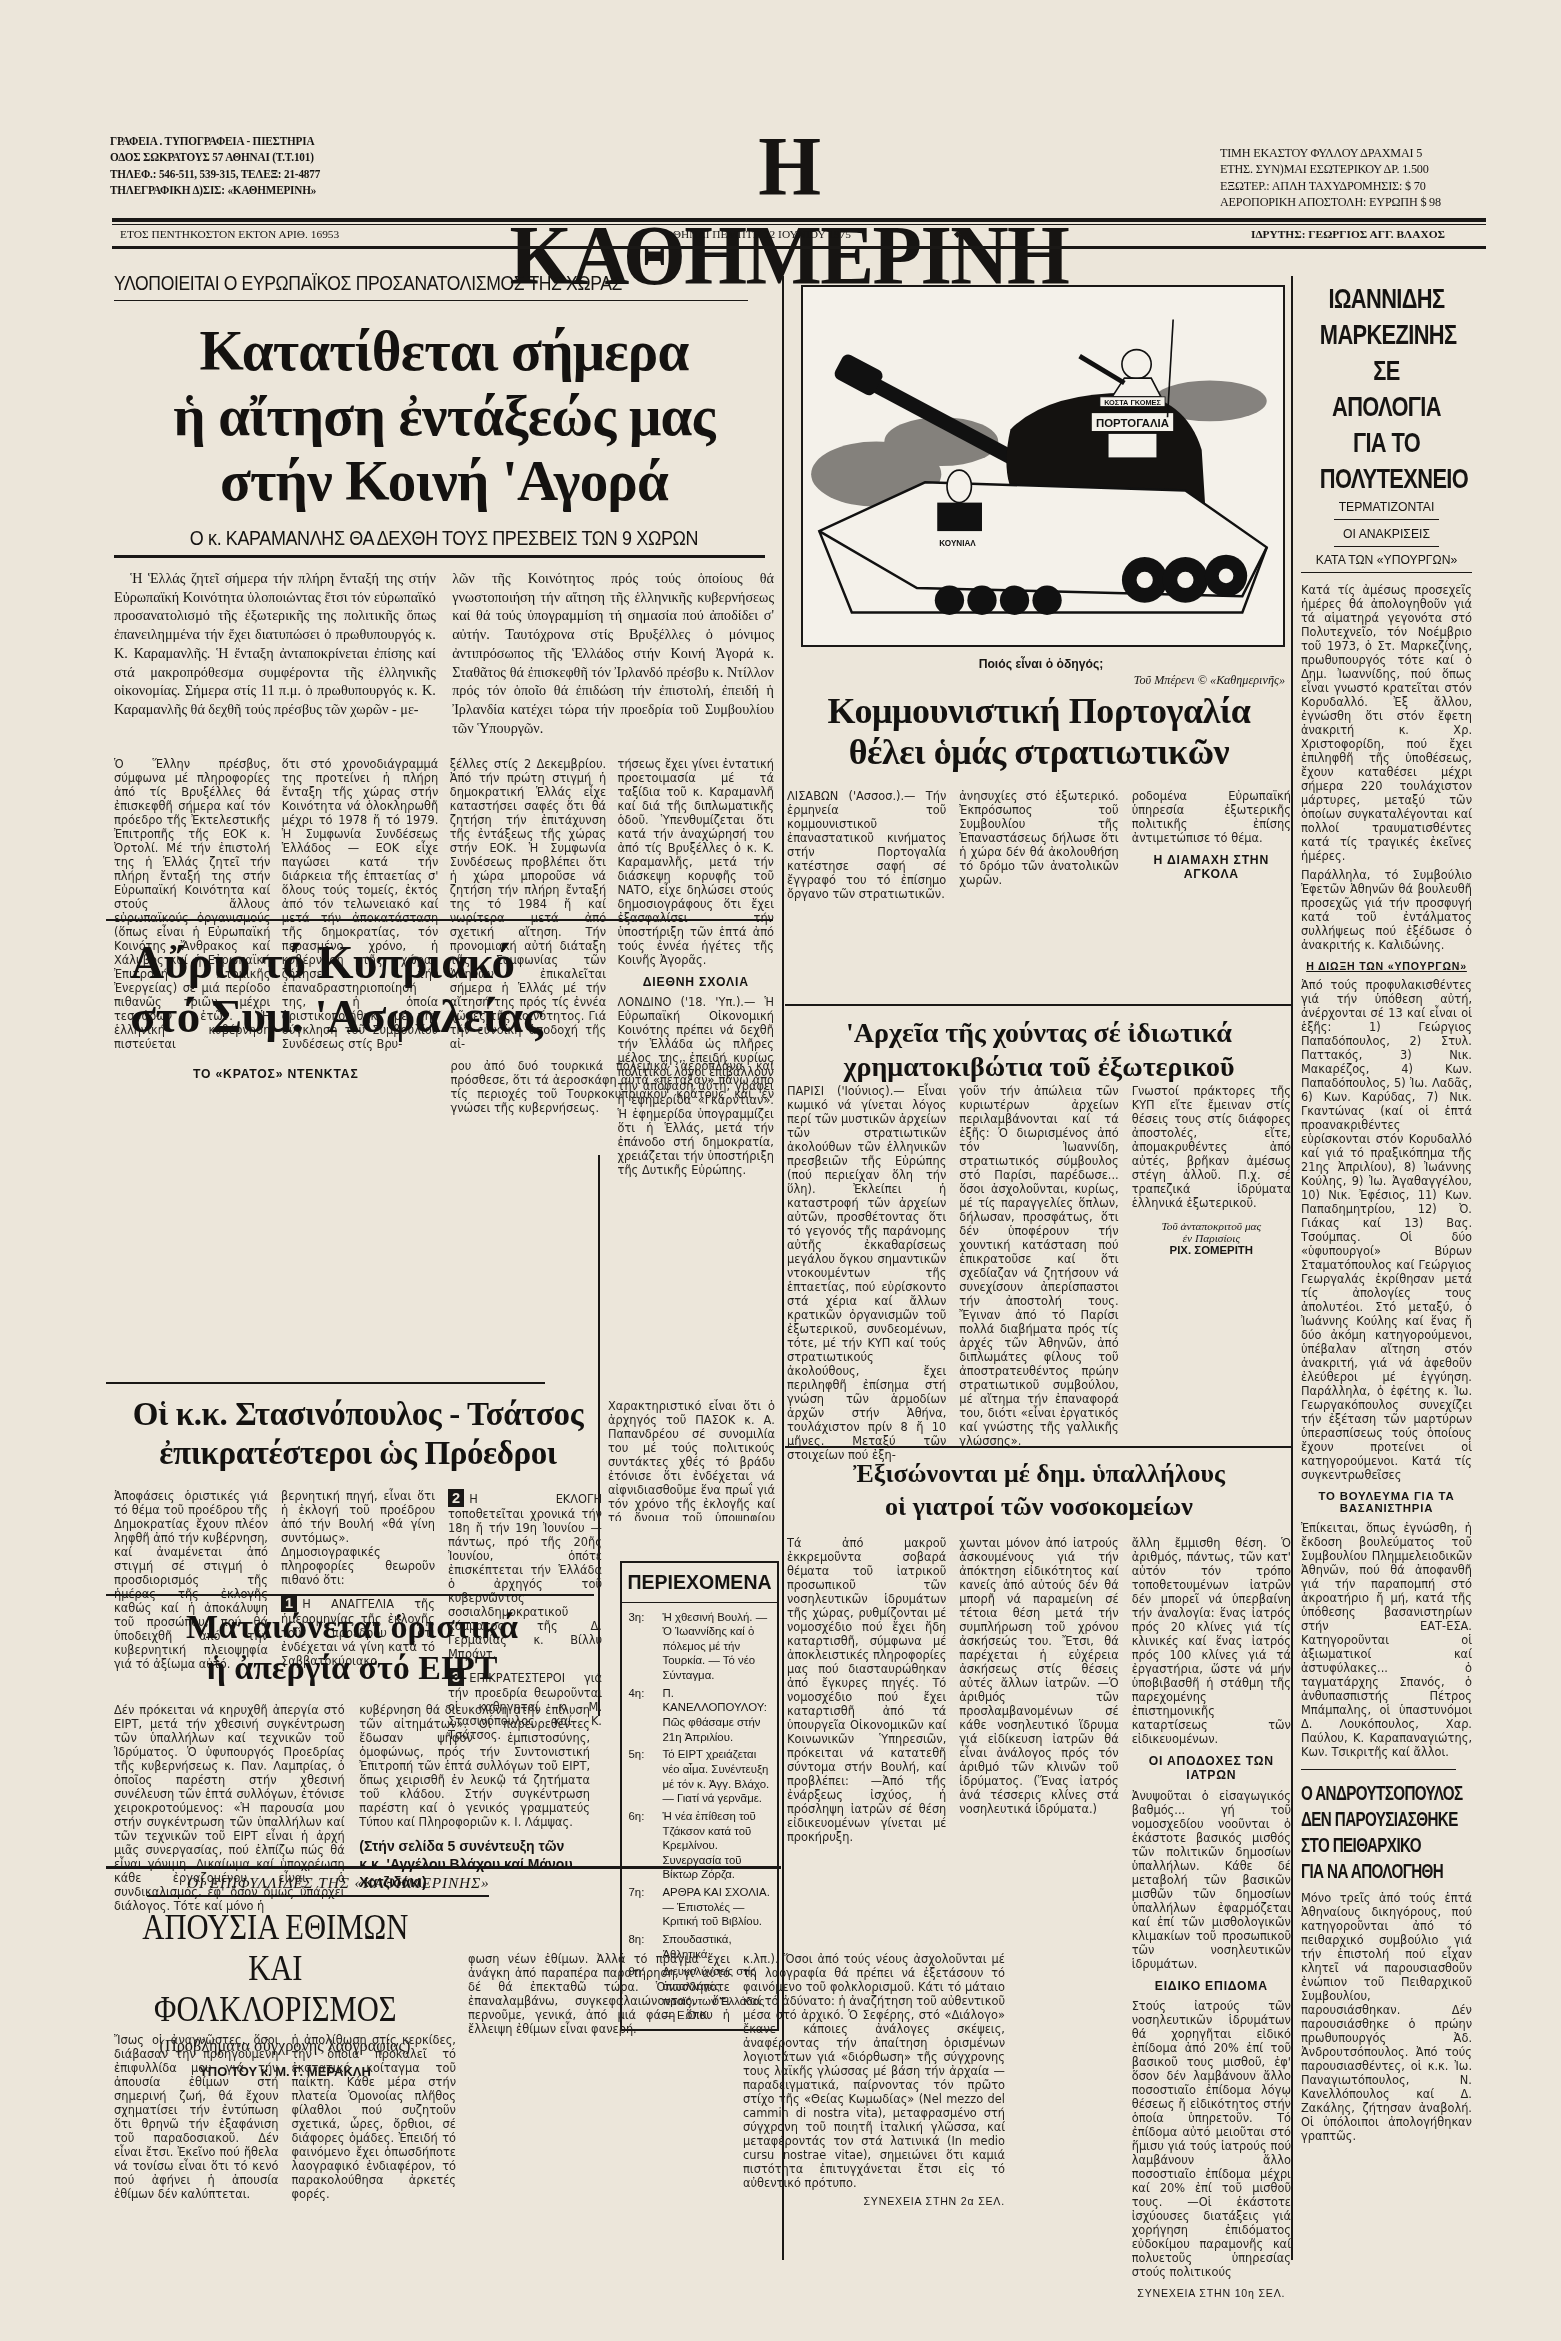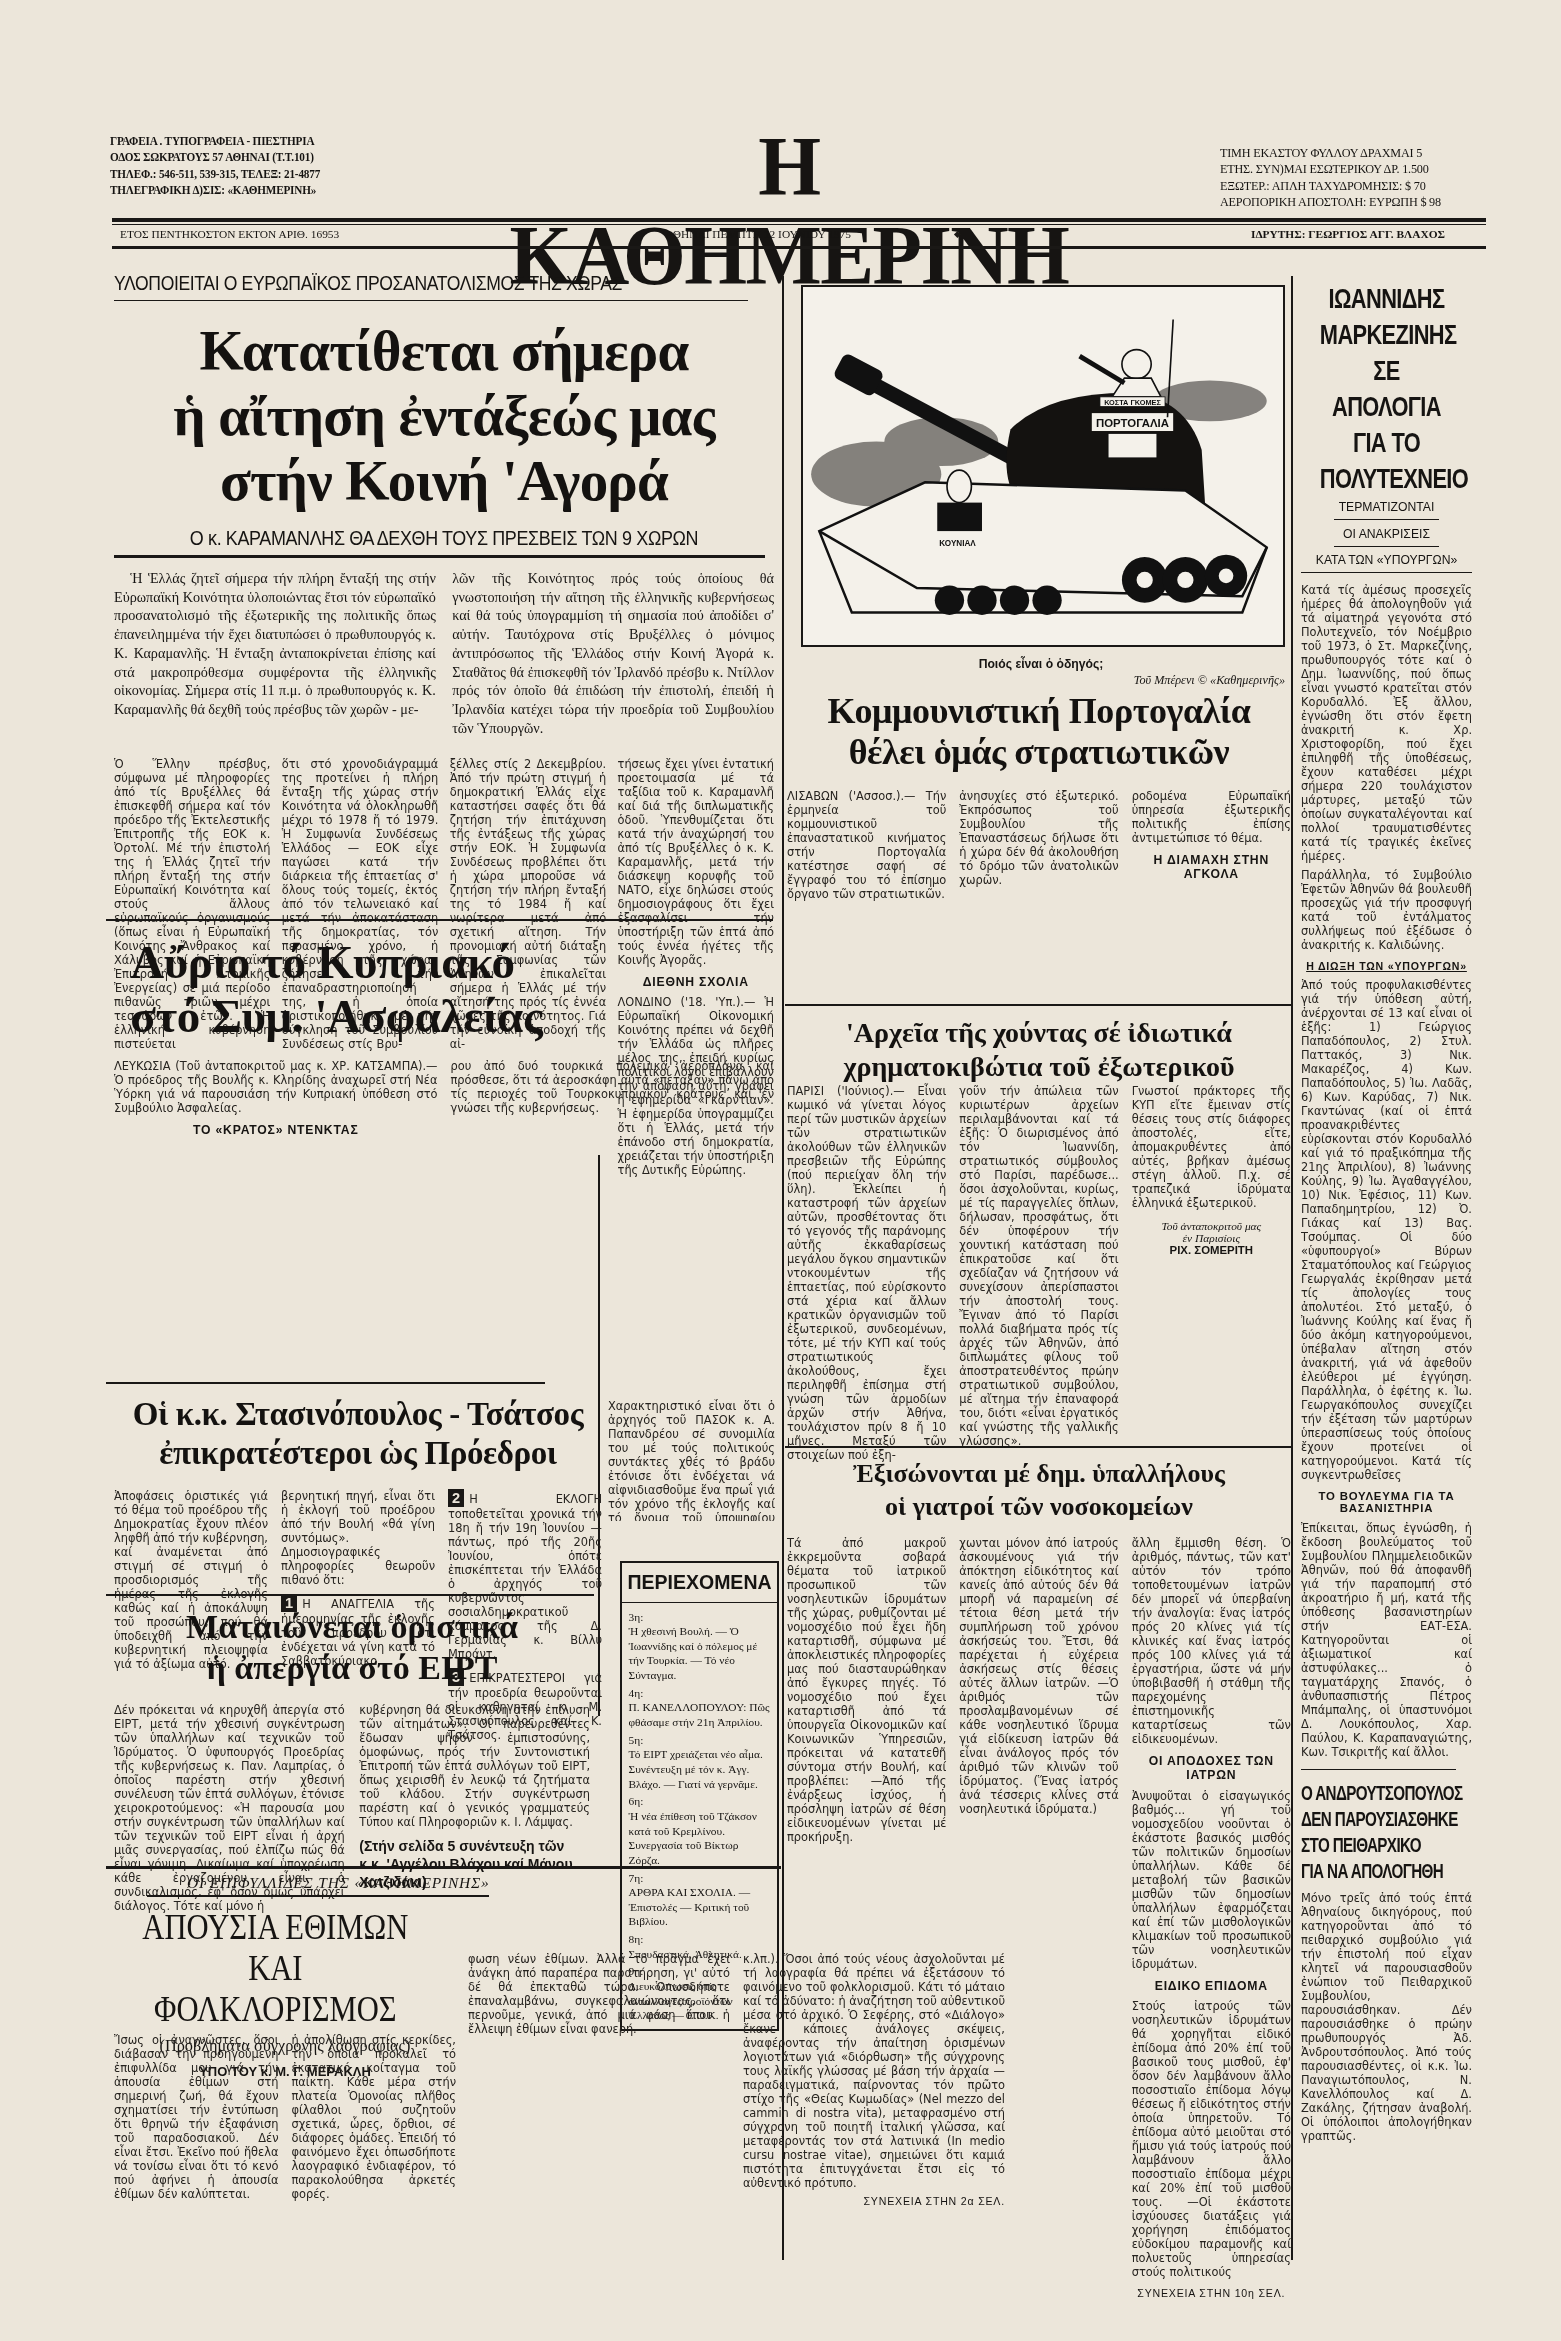--- a/index.html
+++ b/index.html
@@ -10,21 +10,21 @@
   .rule{position:absolute;background:#1a1816;}
   .vrule{position:absolute;width:1.6px;background:#1a1816;}
   .body-text{font-family:"DejaVu Sans",sans-serif;font-size:11.4px;line-height:14px;text-align:justify;color:#26231f;}
   .headline{font-family:"Liberation Serif","DejaVu Serif",serif;font-weight:bold;color:#141210;line-height:1.05;}
   .sidehead{font-family:"Liberation Sans","DejaVu Sans",sans-serif;font-weight:bold;text-align:center;letter-spacing:-0.8px;}
   .subhead{font-family:"Liberation Sans","DejaVu Sans",sans-serif;font-weight:bold;font-size:12.2px;text-align:center;letter-spacing:0.8px;margin:8.1px 0 6.5px;}
   .cols{display:flex;gap:14.6px;}
   .cols > div{flex:1;}
   .toc{border:2.4px solid #1a1816;padding:0;}
   .toc-title{font-family:"Liberation Sans","DejaVu Sans",sans-serif;font-weight:bold;font-size:19.5px;text-align:center;padding:8.1px 0;border-bottom:1.6px solid #1a1816;}
-  .toc-item{display:flex;font-family:Liberation Serif, serif;font-size:11.4px;line-height:14.6px;padding:1.6px 6.5px;flex-direction:column;}
+  .toc-item{display:flex;font-family:Liberation Sans, sans-serif;font-size:11.4px;line-height:14.6px;padding:1.6px 6.5px;}
   .toc-item .pg{width:34px;flex:none;}
   .cartoon{border:2.4px solid #1a1816;background:#f4f1ea;}
   .num-box{display:inline-block;background:#1a1816;color:#ece6da;font-weight:bold;font-size:14.6px;width:16.3px;height:18px;text-align:center;line-height:18px;margin-right:4.9px;font-family:"Liberation Sans",sans-serif;}
 </style>
 </head>
 <body>
 
 <div class="abs" style="left:0;top:0;width:1561px;height:268px;">
   <div class="abs serif" style="left:110px;top:133px;width:244px;font-size:12.2px;line-height:16.3px;font-weight:bold;letter-spacing:-0.2px;transform:scaleX(0.92);transform-origin:left top;">
     <div>ΓΡΑΦΕΙΑ . ΤΥΠΟΓΡΑΦΕΙΑ - ΠΙΕΣΤΗΡΙΑ</div>
@@ -144,21 +144,20 @@
 <div class="vrule" style="left:1291px;top:276px;height:1984px;"></div>
 
 <div class="rule" style="left:106px;top:919px;width:667px;height:2.4px;"></div>
 <div class="abs" style="left:114px;top:935px;width:660px;">
   <div class="headline" style="font-size:47px;line-height:54px;text-align:left;padding-left:16.3px;letter-spacing:-0.4px;">
     <div>Αὔριο τό Κυπριακό</div>
     <div>στό Συμ. 'Ασφαλείας</div>
   </div>
   <div class="cols" style="margin-top:16.3px;gap:13px;">
     <div>
-      <div class="body-text">ΛΕΥΚΩΣΙΑ (Τοῦ ἀνταποκριτοῦ μας κ. ΧΡ. ΚΑΤΣΑΜΠΑ).— Ὁ πρόεδρος τῆς Βουλῆς κ. Κληρίδης ἀναχωρεῖ στή Νέα Ὑόρκη γιά νά παρουσιάση τήν Κυπριακή ὑπόθεση στό Συμβούλιο Ἀσφαλείας.</div>
       <div class="subhead">ΤΟ «ΚΡΑΤΟΣ» ΝΤΕΝΚΤΑΣ</div>
     </div>
     <div class="body-text">ρου ἀπό δυό τουρκικά πολεμικά ἀεροπλάνα καί πρόσθεσε, ὅτι τά ἀεροσκάφη αὐτά «πέταξαν» πάνω ἀπό τίς περιοχές τοῦ Τουρκοκυπριακοῦ κράτους καί ἐν γνώσει τῆς κυβερνήσεως.</div>
   </div>
 </div>
 
 <div class="rule" style="left:785px;top:1004px;width:506px;height:1.6px;"></div>
 <div class="abs" style="left:787px;top:1016px;width:504px;">
   <div class="headline" style="font-size:28px;line-height:34px;text-align:center;">
     <div>'Αρχεῖα τῆς χούντας σέ ἰδιωτικά</div>

